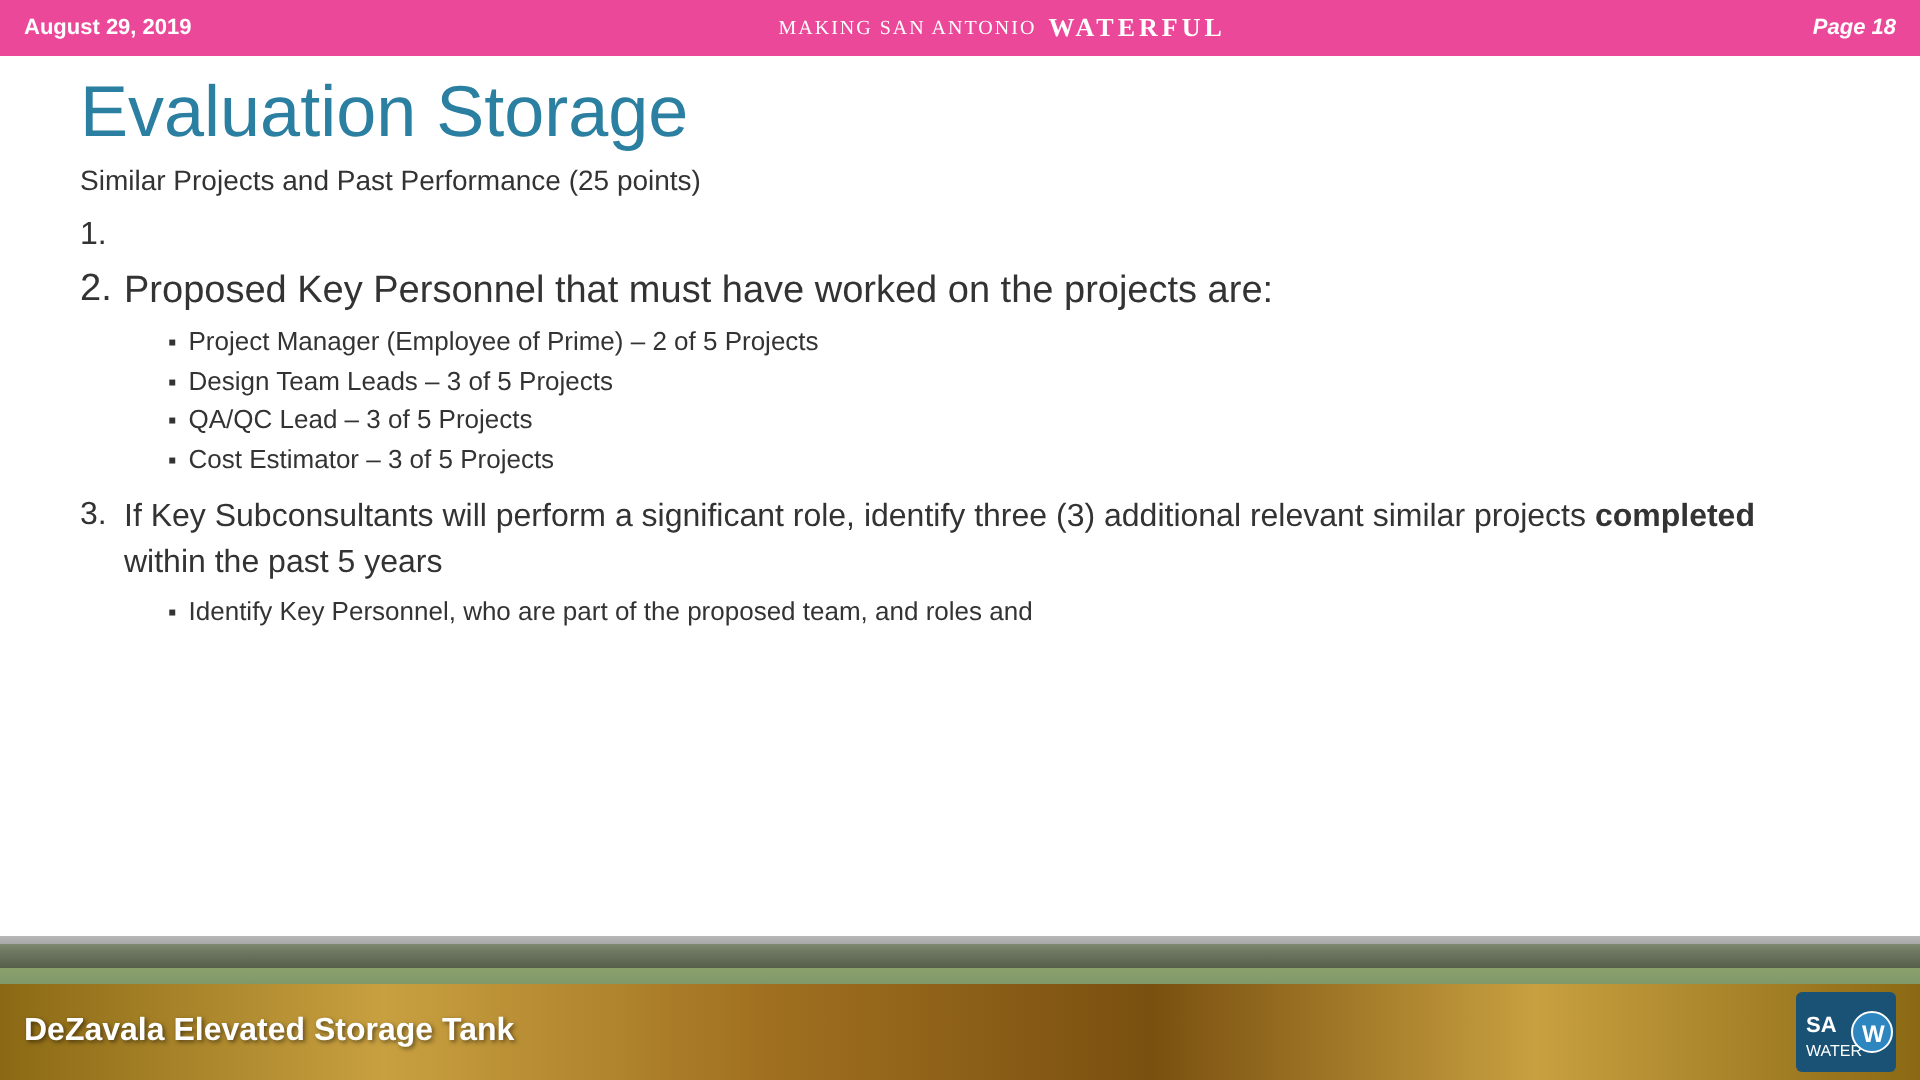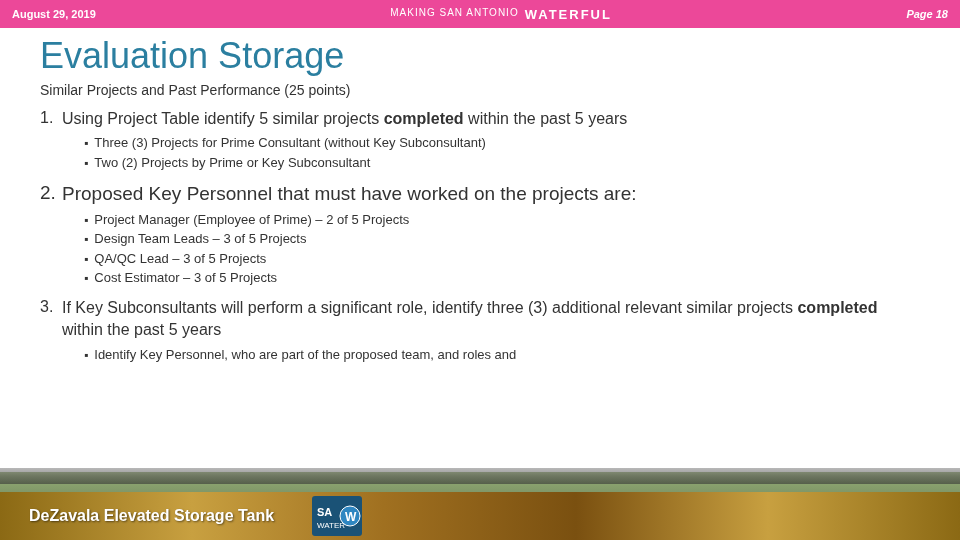--- a/index.html
+++ b/index.html
@@ -25,21 +25,23 @@
     }
 
     .header-date {
       color: #fff;
       font-size: 11px;
       font-weight: bold;
     }
 
     .header-logo-area {
       display: flex;
+      align-items: center;
       gap: 6px;
+      font-family: Liberation Serif, serif;
     }
 
     .header-making-text {
       color: #fff;
       font-size: 10px;
       letter-spacing: 1px;
       text-transform: uppercase;
     }
 
     .header-waterful {
@@ -138,21 +140,22 @@
 
     
     .footer {
       position: absolute;
       bottom: 0;
       left: 0;
       right: 0;
       height: 48px;
       display: flex;
       align-items: center;
-      padding: 0 29px;
+      justify-content: space-between;
+      padding: 0 12px;
       background: linear-gradient(to right, #8B6914 0%, #c8a040 20%, #a07020 40%, #7a5010 60%, #c8a040 80%, #8B6914 100%);
     }
 
     .footer-left {
       display: flex;
       align-items: center;
     }
 
     .footer-title {
       color: #fff;
@@ -207,29 +210,20 @@
 </div>
 
 <h1 class="page-title">Evaluation Storage</h1>
 
 <p class="subtitle">Similar Projects and Past Performance (25 points)</p>
 
 <div class="content">
 
   <div class="main-item">
     <span class="main-num">1.</span>
-    <div>
-      <span class="main-text">
-        Using Project Table identify 5 similar projects <b>completed</b> within the past 5 years
-      </span>
-      <ul class="sub-list">
-        <li>Three (3) Projects for Prime Consultant (without Key Subconsultant)</li>
-        <li>Two (2) Projects by Prime or Key Subconsultant</li>
-      </ul>
-    </div>
   </div>
 
   <div class="main-item">
     <span class="main-num" style="font-size:19px;">2.</span>
     <div>
       <span class="item2-text">
         Proposed Key Personnel that must have worked on the projects are:
       </span>
       <ul class="sub-list">
         <li>Project Manager (Employee of Prime) – 2 of 5 Projects</li>

